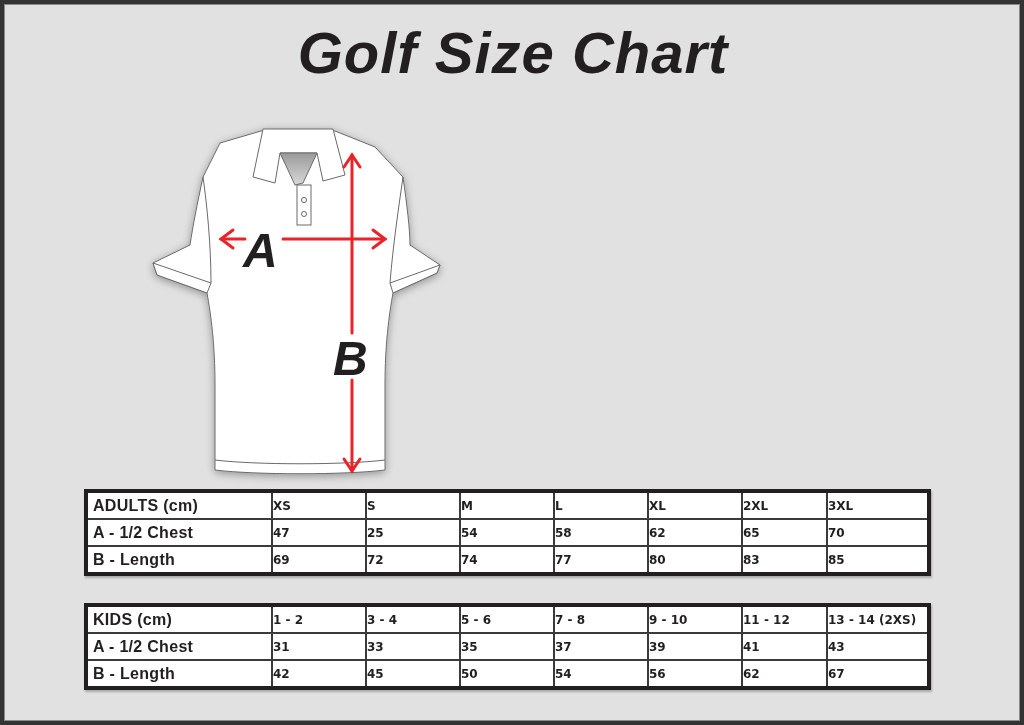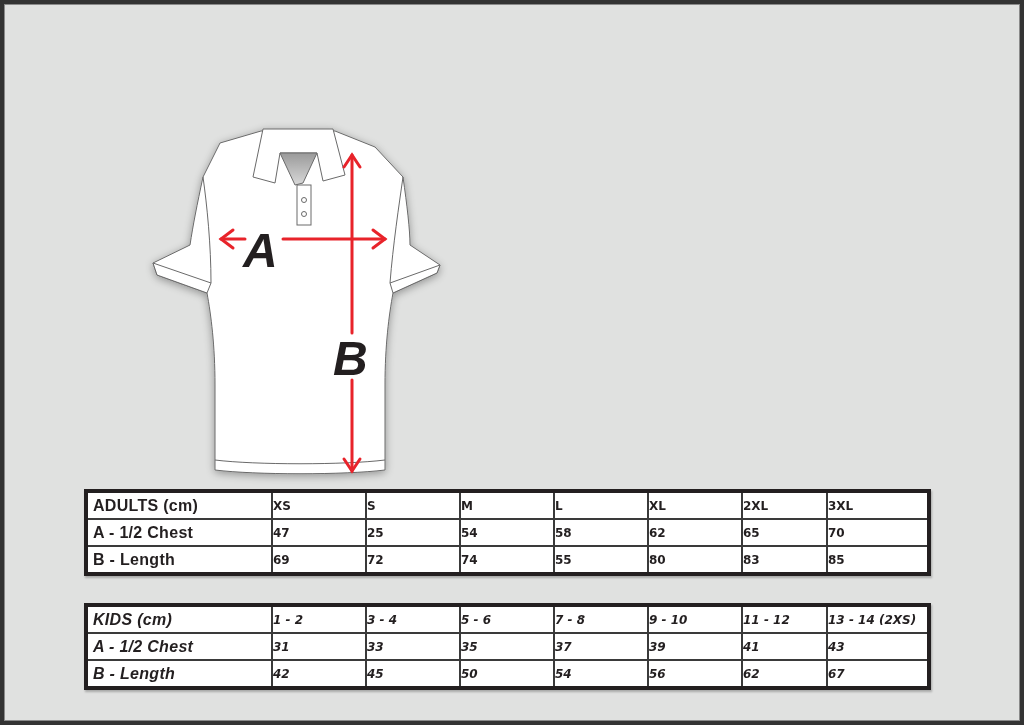--- a/index.html
+++ b/index.html
@@ -49,34 +49,35 @@
     color: #231f20;
   }
   table.size td.label {
     text-align: left; padding-left: 5px;
     font-family: "Liberation Sans", sans-serif;
     font-size: 16px; font-weight: bold;
     letter-spacing: 0.3px;
     margin-left: 8px;
   }
   #adults { top: 489px; }
-  #kids { top: 603px; font-style: italic; }
+  #kids { top: 603px; }
   col.c0 { width: 186px; }
   col.c1 { width: 94px; }
   col.c2 { width: 94px; }
   col.c3 { width: 94px; }
   col.c4 { width: 94px; }
   col.c5 { width: 94px; }
   col.c6 { width: 85px; }
   col.c7 { width: 102px; }
 </style>
 </head>
 <body>
 
 <div class="frame">
+  <div class="title">Golf Size Chart</div>
 
   <div class="shirt-wrap">
     <svg width="320" height="370" viewBox="0 0 320 370">
       <defs>
         <filter id="sh" x="-20%" y="-20%" width="140%" height="140%">
           <feGaussianBlur in="SourceAlpha" stdDeviation="4"></feGaussianBlur>
           <feOffset dx="0" dy="2"></feOffset>
           <feComponentTransfer>
               <feFuncA type="linear" slope="0.35"></feFuncA>
             </feComponentTransfer>
@@ -157,21 +158,21 @@
     <td>58</td>
     <td>62</td>
     <td>65</td>
     <td>70</td>
   </tr>
   <tr>
     <td class="label">B - Length</td>
     <td>69</td>
     <td>72</td>
     <td>74</td>
-    <td>55</td>
+    <td>77</td>
     <td>80</td>
     <td>83</td>
     <td>85</td>
   </tr>
 </tbody>
   </table>
 
 <table class="size" id="kids">
   <colgroup>
       <col class="c0">

